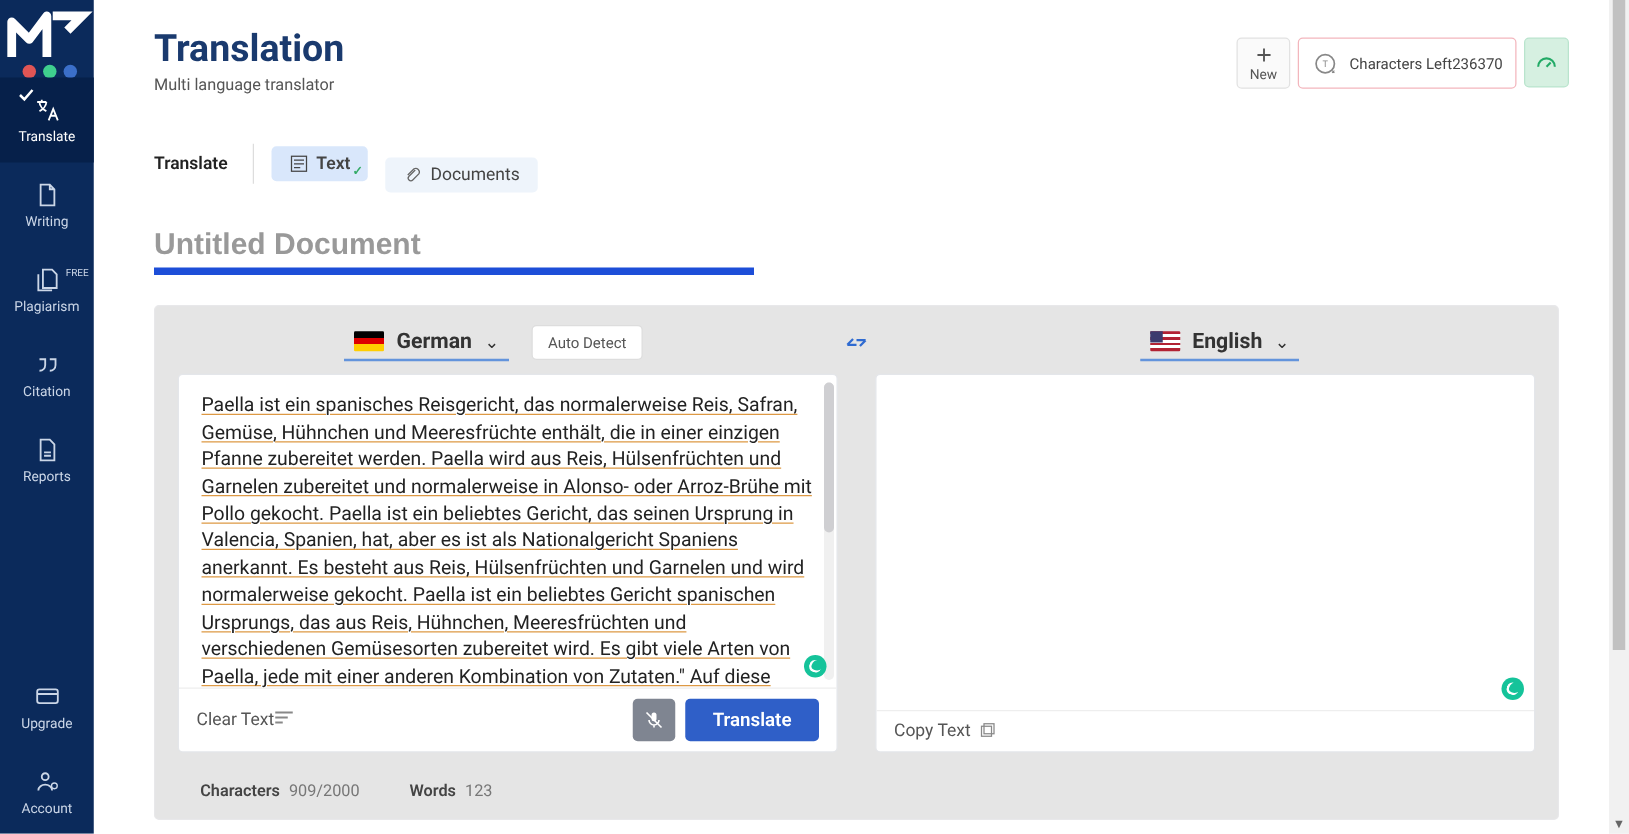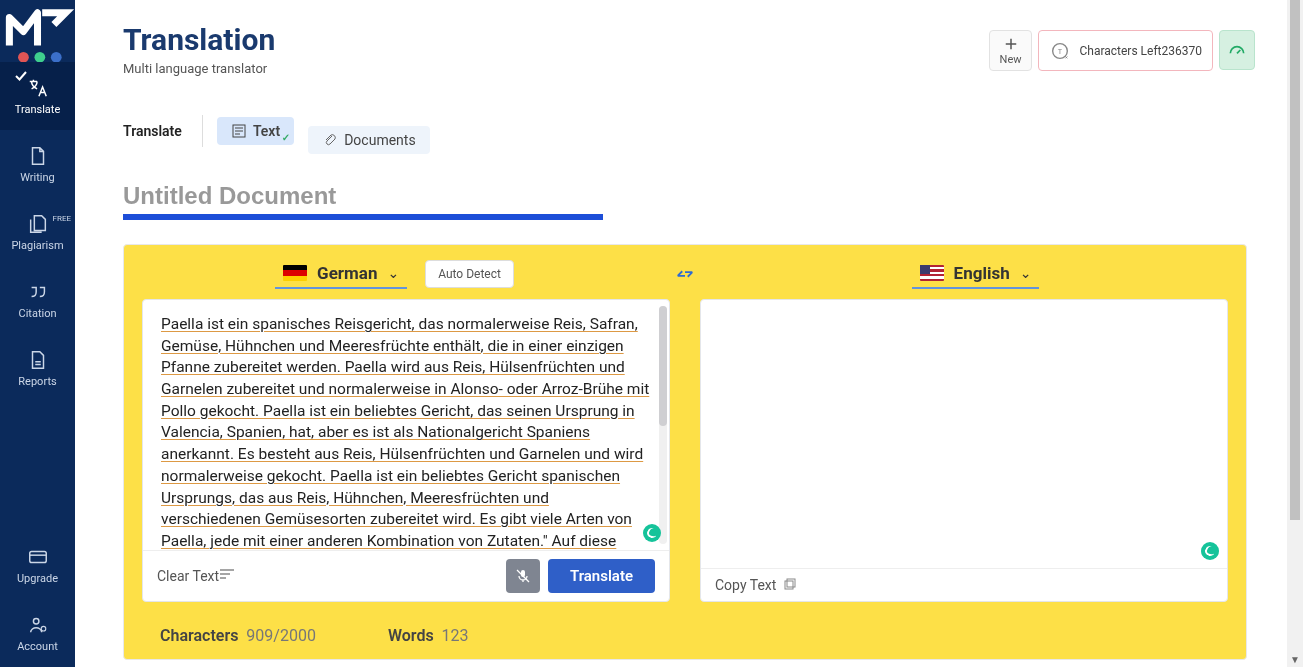--- a/index.html
+++ b/index.html
@@ -42,21 +42,21 @@
 .tab { display:flex; align-items:flex-start; gap:6px; padding:6px 14px; border-radius:4px; font-size:14px; color:#444; cursor:pointer; position:relative; }
 .tab.active { background:#d9e7fb; font-weight:600; }
 .tab.inactive { background:#eef4fb;margin-top:18px; }
 .tab svg { width:16px; height:16px; }
 .tab .tick { position:absolute; right:4px; bottom:2px; font-size:10px; color:#3a6; }
 
 .doc-title { margin: 24px 0 0 48px; }
 .doc-title input { border:none; border-bottom:6px solid #1d4ed8; font-size:24px; font-weight:700; color:#888; width:480px; padding:4px 0; outline:none; }
 .doc-title input::placeholder { color:#999; }
 
-.translate-box { margin: 24px 56px 0 48px; background:#fde047; border:1px solid #e8e8ea; border-radius:4px; padding:0; }
+.translate-box { margin: 24px 56px 0 48px; background:#e5e5e5; border:1px solid #e8e8ea; border-radius:4px; padding:0; }
 .lang-row { display:flex; align-items:center; padding: 14px 0 10px 0; }
 .lang-side { flex:1; display:flex; justify-content:center; align-items:center; gap:18px; }
 .lang-sel { display:flex; align-items:center; gap:10px; border-bottom:2px solid #6394dc; padding:4px 8px; cursor:pointer; }
 .flag { width:24px; height:16px; display:inline-block; border-radius:1px; }
 .flag.germany { background: linear-gradient(#000 0 33%, #dd0000 33% 66%, #ffce00 66% 100%); }
 .flag.usa { background: linear-gradient(#b22234 0 14%, #fff 14% 28%, #b22234 28% 42%, #fff 42% 57%, #b22234 57% 71%, #fff 71% 85%, #b22234 85% 100%); position:relative; }
 .flag.usa::before { content:""; position:absolute; left:0; top:0; width:10px; height:9px; background:#3c3b6e; }
 .lang-sel .name { font-size:17px; font-weight:700; color:#333; }
 .lang-sel .chev { font-size:14px; color:#333; }
 .auto-detect { background:#fff; border:1px solid #ddd; border-radius:4px; padding:6px 12px; font-size:12px; color:#555; cursor:pointer; }
@@ -70,21 +70,21 @@
 .underline-text span { text-decoration: underline; text-decoration-color:#d94; text-decoration-thickness:1px; text-underline-offset:2px; }
 .grammarly { position:absolute; right:8px; bottom:8px; width:18px; height:18px; border-radius:50%; background:#15c39a; display:flex; align-items:center; justify-content:center; }
 .grammarly::after { content:""; width:8px; height:8px; border:2px solid #fff; border-top:none; border-right:none; border-radius:50%; transform:rotate(20deg); }
 .pane-footer { display:flex; align-items:center; justify-content:space-between; padding:8px 14px; border-top:1px solid #eee; }
 .pane-footer .left { display:flex; align-items:flex-start; gap:0; font-size:14px; color:#555; cursor:pointer; }
 .pane-footer .right { display:flex; gap:8px; }
 .mic-btn { width:34px; height:34px; background:#7f8591; border-radius:4px; display:flex; align-items:center; justify-content:center; color:#fff; cursor:pointer; }
 .translate-btn { background:#2f5fc8; color:#fff; border-radius:4px; padding:8px 22px; font-size:15px; font-weight:600; cursor:pointer; }
 .copy-text { font-size:14px; color:#555; display:flex; align-items:center; gap:6px; cursor:pointer; }
 
-.stats { display:flex; gap:72px; padding: 10px 36px 14px 36px; font-size:16px; color:#333; }
+.stats { display:flex; gap:40px; padding: 10px 36px 14px 36px; font-size:13px; color:#333; }
 .stats .stat .lbl { font-weight:600; color:#444; }
 .stats .stat .val { color:#777; margin-left:4px; }
 
 .results-row { display:flex; align-items:baseline; justify-content:space-between; margin: 18px 48px 0 48px; }
 .results-row .results { font-size:18px; font-weight:700; color:#1a3a6e; }
 .results-row .last10 { font-size:13px; color:#777; margin-left:4px; }
 .results-row .all-reports { font-size:14px; color:#444; cursor:pointer; }
 
 
 .inner-scroll { position:absolute; top:6px; right:2px; width:8px; height:238px; background:#f0f0f0; border-radius:4px; }

